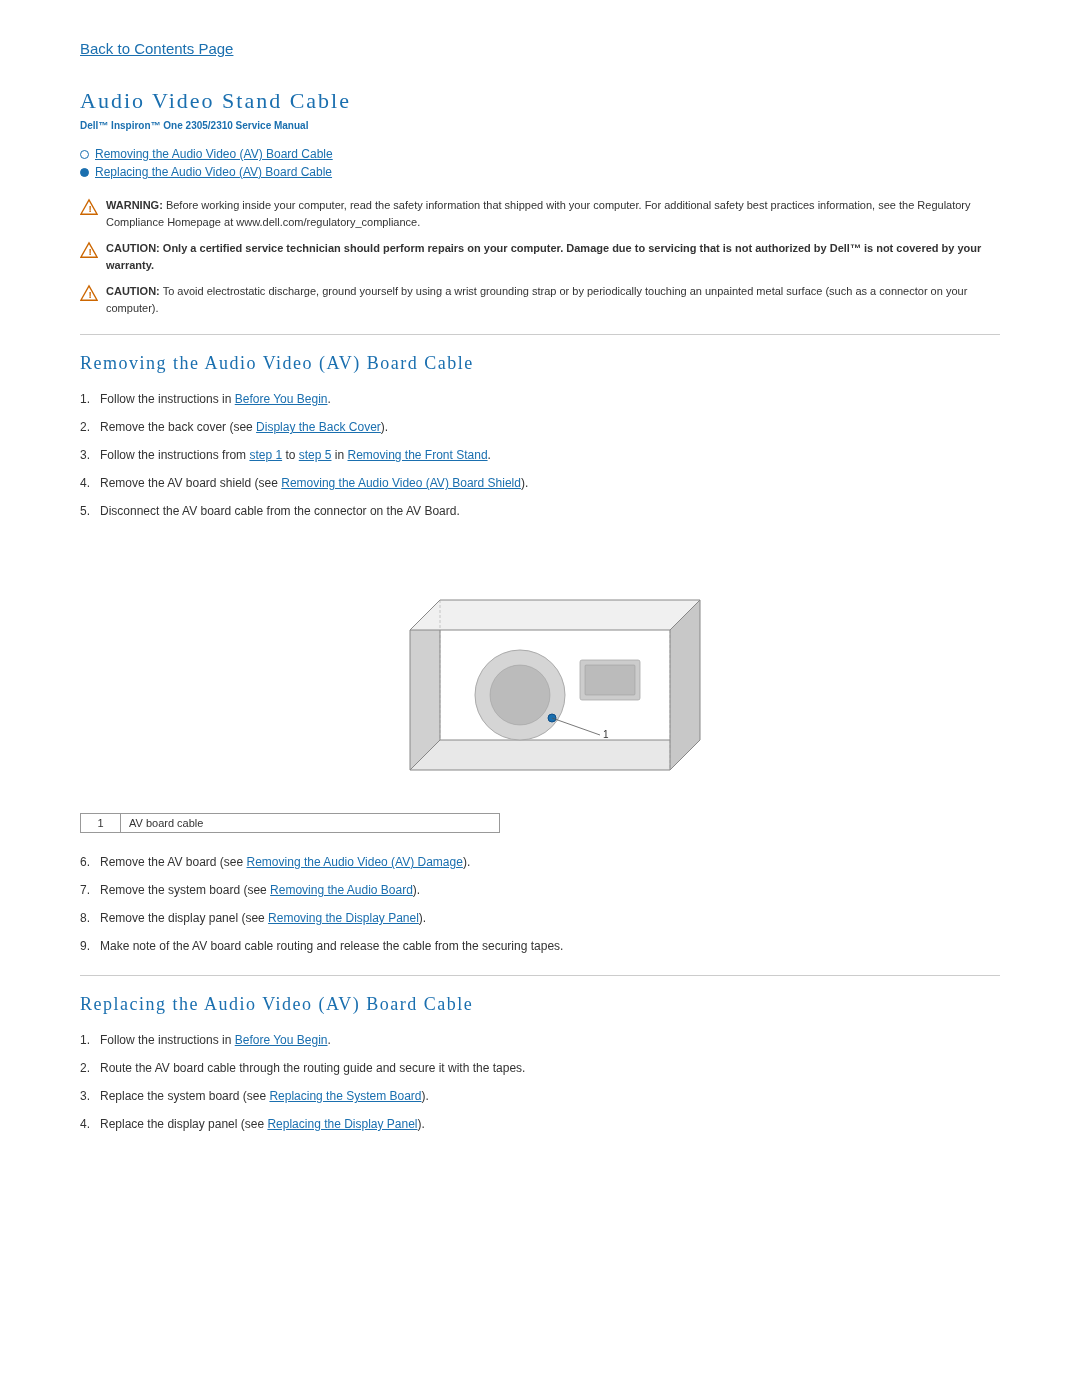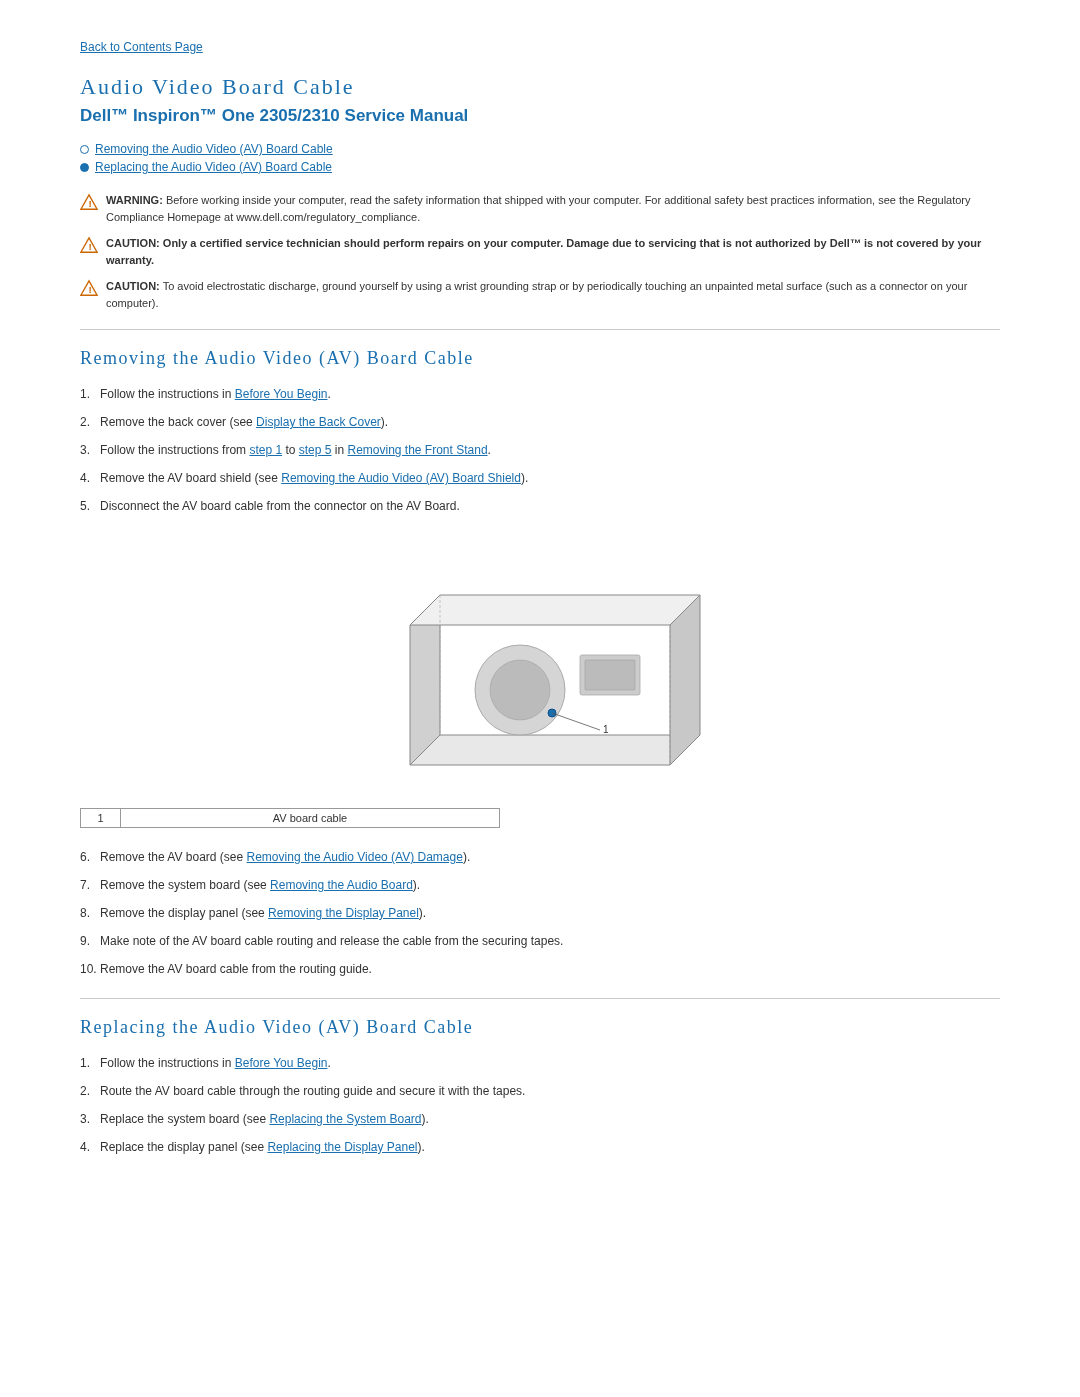--- a/index.html
+++ b/index.html
@@ -6,31 +6,31 @@
     body {
       font-family: Arial, Helvetica, sans-serif;
       font-size: 12px;
       color: #333;
       background: #fff;
       width: 1080px;
       min-height: 1397px;
       padding: 40px 80px;
     }
     a { color: #1a6faf; text-decoration: underline; cursor: pointer; }
-    .back-link { font-size: 12px; margin-bottom: 20px; display: block; }
+    .back-link { font-size: 15px; margin-bottom: 31px; display: block; }
     .page-title {
       font-family: Georgia, serif;
       font-size: 22px;
       font-weight: normal;
       color: #1a6faf;
       letter-spacing: 2px;
       margin-bottom: 6px;
     }
     .subtitle {
-      font-size: 17px;
+      font-size: 10px;
       font-weight: bold;
       color: #1a6faf;
       margin-bottom: 16px;
     }
     .nav-links { margin-bottom: 18px; }
     .nav-links div { display: flex; align-items: center; margin-bottom: 4px; }
     .bullet-circle {
       width: 9px; height: 9px;
       border-radius: 50%;
       border: 1px solid #1a6faf;
@@ -85,34 +85,33 @@
     .legend-table {
       border: 1px solid #999;
       border-collapse: collapse;
       margin: 10px 0 20px 0;
       width: 420px;
     }
     .legend-table td {
       border: 1px solid #999;
       padding: 3px 8px;
       font-size: 11px;
-      text-align: center;
     }
     .legend-table td:first-child {
       width: 40px;
       text-align: center;
       background: #fff;
     }
   </style>
 </head>
 <body>
 
 <a class="back-link">Back to Contents Page</a>
 
-<h1 class="page-title">Audio Video Board Cable</h1>
+<h1 class="page-title">Audio Video Stand Cable</h1>
 <div class="subtitle">Dell™ Inspiron™ One 2305/2310 Service Manual</div>
 
 <div class="nav-links">
   <div>
     <span class="bullet-circle"></span>
     <a>Removing the Audio Video (AV) Board Cable</a>
   </div>
   <div>
     <span class="bullet-circle filled"></span>
     <a>Replacing the Audio Video (AV) Board Cable</a>
@@ -228,24 +227,20 @@
     Remove the system board (see <a>Removing the Audio Board</a>).
   </li>
   <li>
     <span class="step-num">8.</span>
     Remove the display panel (see <a>Removing the Display Panel</a>).
   </li>
   <li>
     <span class="step-num">9.</span>
     Make note of the AV board cable routing and release the cable from the securing tapes.
   </li>
-  <li>
-    <span class="step-num">10.</span>
-    Remove the AV board cable from the routing guide.
-  </li>
 </ol>
 
 <hr class="divider">
 
 <h2 class="section-title">Replacing the Audio Video (AV) Board Cable</h2>
 
 <ol class="steps-list">
   <li>
     <span class="step-num">1.</span>
     Follow the instructions in <a>Before You Begin</a>.

